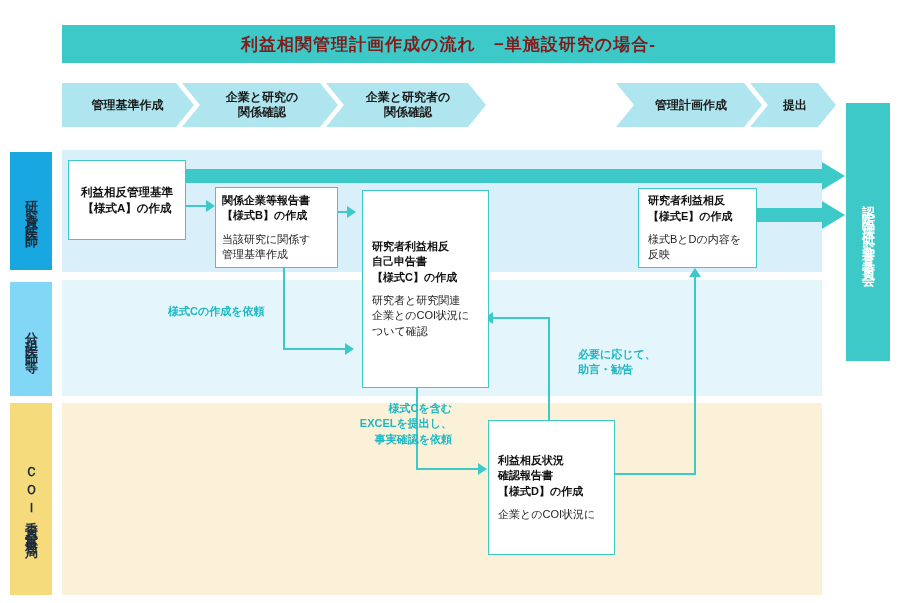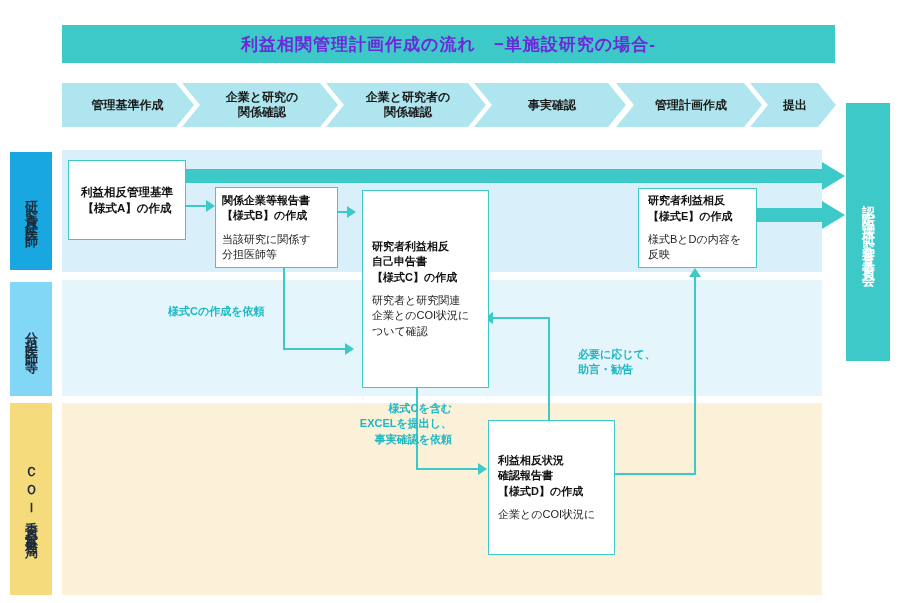--- a/index.html
+++ b/index.html
@@ -5,21 +5,21 @@
   html,body{margin:0;padding:0;background:#fff;}
   #canvas{
     position:relative;width:900px;height:603px;background:#ffffff;overflow:hidden;
     font-family:"Liberation Sans","DejaVu Sans",sans-serif;color:#1f1f1f;
   }
   .abs{position:absolute;}
   .ml{white-space:pre-line;}
 
   
   .title-banner{
-    left:62px;top:25px;width:773px;height:38px;background:#3ec9c9;color:#6d28d9;
+    left:62px;top:25px;width:773px;height:38px;background:#3ec9c9;color:#7f1d1d;
     display:flex;align-items:center;justify-content:center;
     font-size:17px;font-weight:bold;letter-spacing:1px;
   }
 
   
   .chevron{
     top:83px;height:44px;background:#aee5ee;color:#1a1a1a;
     display:flex;align-items:center;justify-content:center;text-align:center;
     font-size:12px;font-weight:bold;line-height:1.25;
     clip-path:polygon(0 0,calc(100% - 18px) 0,100% 50%,calc(100% - 18px) 100%,0 100%,18px 50%);
@@ -87,21 +87,20 @@
 
   <div class="abs band band1"></div>
   <div class="abs band band2"></div>
   <div class="abs band band3"></div>
 
   <div class="abs chevron first ml" style="left:62px;width:132px;">管理基準作成</div>
   <div class="abs chevron ml" style="left:182px;width:156px;">企業と研究の
 関係確認</div>
   <div class="abs chevron ml" style="left:326px;width:160px;">企業と研究者の
 関係確認</div>
-  <div class="abs chevron ml" style="left:474px;width:152px;">事実確認</div>
   <div class="abs chevron ml" style="left:616px;width:146px;">管理計画作成</div>
   <div class="abs chevron ml" style="left:750px;width:86px;">提出</div>
 
   <div class="abs lane-label lane1">研究責任医師</div>
   <div class="abs lane-label lane2">分担医師等</div>
   <div class="abs lane-label lane3">ＣＯＩ委員会事務局</div>
 
   <div class="abs committee">認定臨床研究審査委員会</div>
 
   <div class="abs thick-body" style="left:186px;top:169px;width:637px;"></div>
@@ -132,21 +131,21 @@
   <div class="abs head-up" style="left:689px;top:268px;"></div>
 
   <div class="abs fbox box-a">
     <div class="bt ml">利益相反管理基準
 【様式A】の作成</div>
   </div>
   <div class="abs fbox box-b">
     <div class="bt ml">関係企業等報告書
 【様式B】の作成</div>
     <div class="bb ml">当該研究に関係す
-分担医師等</div>
+管理基準作成</div>
   </div>
   <div class="abs fbox box-c">
     <div class="bt ml">研究者利益相反
 自己申告書
 【様式C】の作成</div>
     <div class="bb ml">研究者と研究関連
 企業とのCOI状況に
 ついて確認</div>
   </div>
   <div class="abs fbox box-d">

